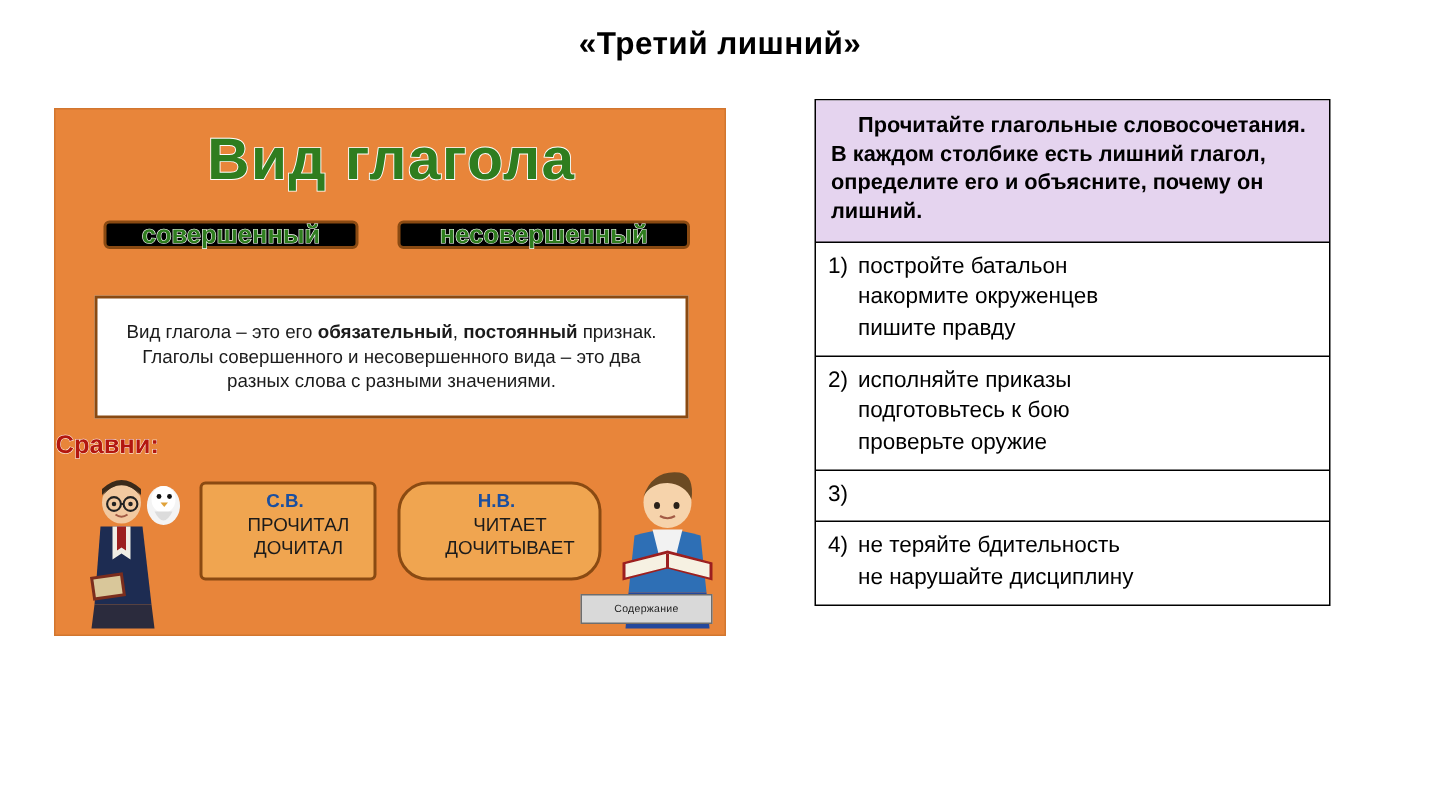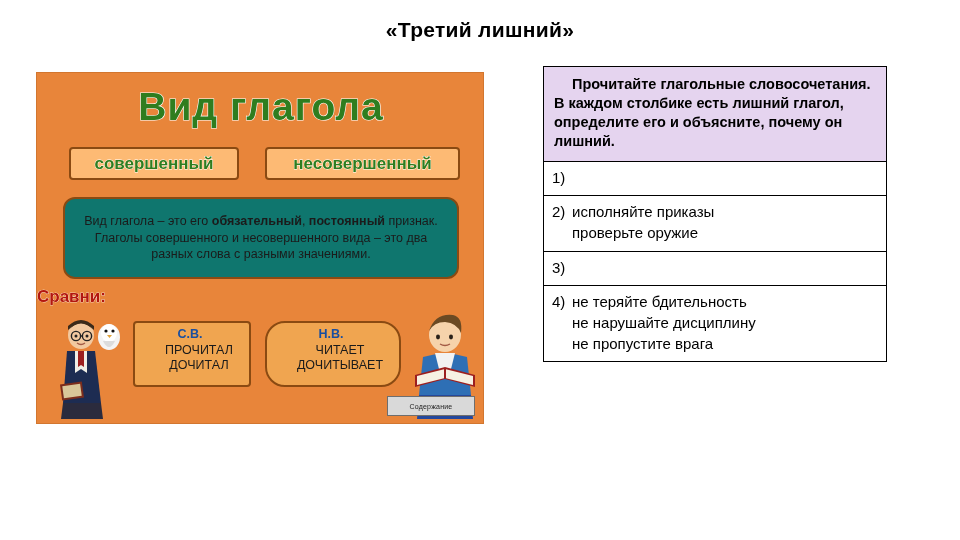--- a/index.html
+++ b/index.html
@@ -51,22 +51,22 @@
     font-size: 39px;
     font-weight: bold;
     color: #2f7d1f;
     -webkit-text-stroke: 1.2px #ffffff;
     paint-order: stroke fill;
     letter-spacing: 1px;
   }
   .aspect-btn {
     position: absolute;
     top: 74px;
-    height: 33px;
-    background: #fdba74;
+    height: 19px;
+    background: #000000;
     border: 2px solid #8a4a12;
     border-radius: 4px;
     box-sizing: border-box;
     display: flex;
     align-items: center;
     justify-content: center;
     font-size: 17px;
     font-weight: bold;
     color: #2f7d1f;
     -webkit-text-stroke: 0.8px #ffffff;
@@ -74,23 +74,23 @@
   }
   .aspect-perf { left: 32px;  width: 170px; }
   .aspect-imperf { left: 228px; width: 195px; }
 
   .definition {
     position: absolute;
     top: 124px;
     left: 26px;
     width: 396px;
     height: 82px;
-    background: #0f766e;
+    background: #ffffff;
     border: 2px solid #8a4a12;
-    border-radius: 12px;
+    border-radius: 0;
     box-sizing: border-box;
     display: flex;
     align-items: center;
     justify-content: center;
     text-align: center;
     font-size: 12.5px;
     line-height: 1.35;
     color: #1b1b1b;
     padding: 4px 8px;
   }
@@ -260,36 +260,40 @@
       <path d="M14 86 L66 86 L68 110 L12 110 Z" fill="#24489c"></path>
     </svg>
 
     <div class="content-btn">Содержание</div>
   </div>
 
   <div class="task-table">
     <div class="task-intro">Прочитайте глагольные словосочетания. В каждом столбике есть лишний глагол, определите его и объясните, почему он лишний.</div>
 
     <div class="task-row">
-      <span class="num">1)</span>
+      <span class="num">1)</span><span class="items">
+        <div>постройте батальон</div>
+        <div>накормите окруженцев</div>
+        <div>пишите правду</div>
+      </span>
     </div>
 
     <div class="task-row">
       <span class="num">2)</span><span class="items">
         <div>исполняйте приказы</div>
+        <div>подготовьтесь к бою</div>
         <div>проверьте оружие</div>
       </span>
     </div>
 
     <div class="task-row">
       <span class="num">3)</span>
     </div>
 
     <div class="task-row">
       <span class="num">4)</span><span class="items">
         <div>не теряйте бдительность</div>
         <div>не нарушайте дисциплину</div>
-        <div>не пропустите врага</div>
       </span>
     </div>
   </div>
 
 </div>
 
 </body></html>

